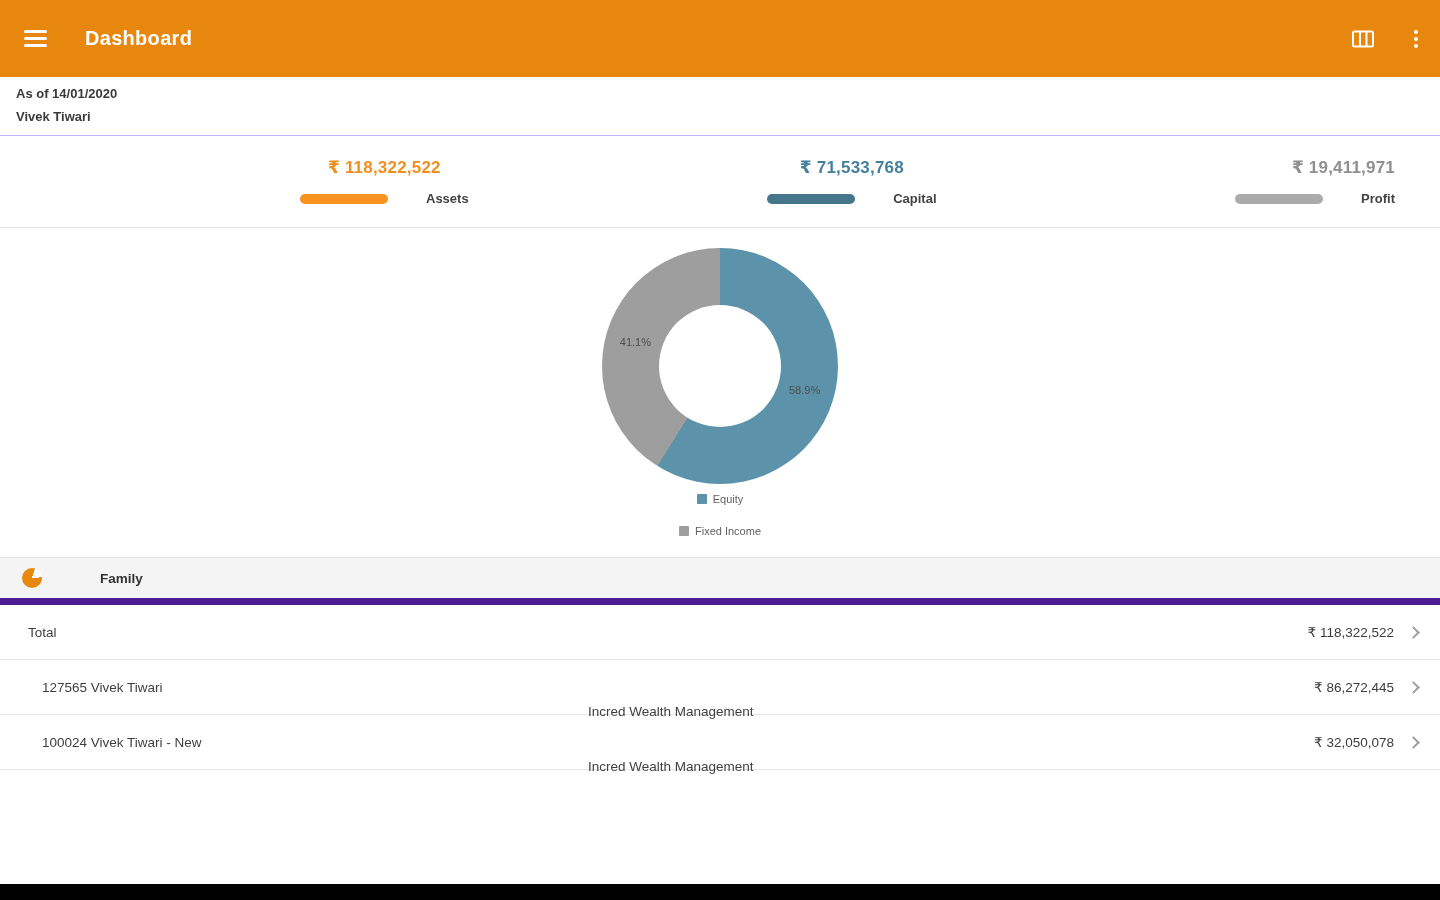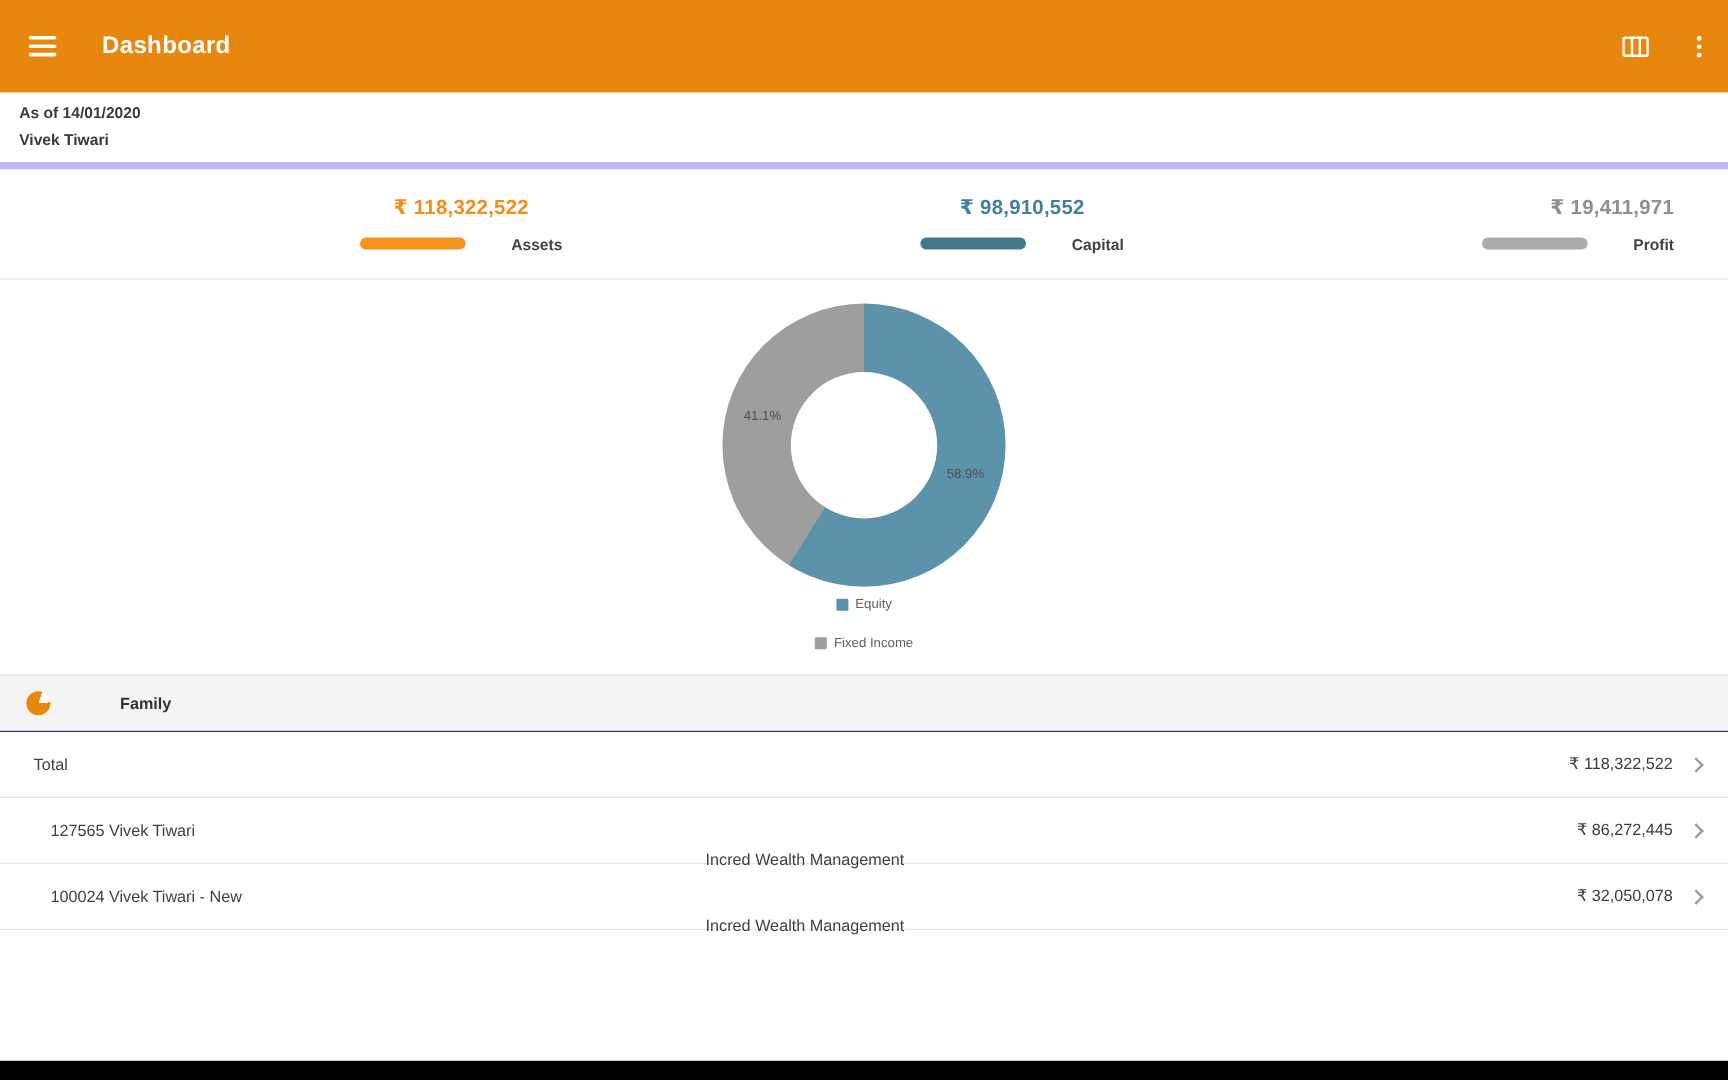--- a/index.html
+++ b/index.html
@@ -30,21 +30,21 @@
     color: #fff; font-size: 20px; font-weight: bold;
     letter-spacing: 0.3px; margin-left: 34px;
   }
   .app-bar .spacer { flex: 1; }
   .kebab { display: inline-flex; flex-direction: column; gap: 3px; margin-left: 30px; }
   .kebab i { display: block; width: 4px; height: 4px; background: #fff; border-radius: 50%; }
 
   
   .subheader {
     padding: 9px 16px 10px 16px;
-    border-bottom: 6px solid #c4b5fd;
+    border-bottom: 1px solid #c4b5fd;
   }
   .subheader div { font-size: 13px; font-weight: bold; color: #3a3a3a; line-height: 16px; }
   .subheader div + div { margin-top: 7px; }
 
   
   .summary {
     height: 92px;
     display: flex;
     justify-content: space-between;
     align-items: center;
@@ -89,21 +89,21 @@
   }
   .legend-item { display: flex; align-items: center; gap: 6px; }
   .legend-swatch { display: inline-block; width: 10px; height: 10px; border-radius: 1px; }
   .legend-label { font-size: 11px; color: #616161; }
 
   
   .family-header {
     height: 48px;
     background: #F4F4F4;
     border-top: 1px solid #E3E3E3;
-    border-bottom: 1px solid #4c1d95;
+    border-bottom: 7px solid #4c1d95;
     display: flex; align-items: center;
     padding: 0 16px 0 22px;
   }
   .pie-icon {
     display: inline-block;
     width: 20px; height: 20px; border-radius: 50%;
     background: conic-gradient(from 18deg, #ffffff 0deg 68deg, #E8870E 68deg 360deg);
   }
   .family-title { font-size: 13.5px; font-weight: bold; color: #333; margin-left: 58px; }
 
@@ -174,21 +174,21 @@
 
 <section class="summary">
   <div class="summary-item">
     <div class="sum-value assets-text">₹ 118,322,522</div>
     <div class="sum-row">
       <span class="sum-bar assets-bar"></span>
       <span class="sum-label">Assets</span>
     </div>
   </div>
   <div class="summary-item">
-    <div class="sum-value capital-text">₹ 98,910,552</div>
+    <div class="sum-value capital-text">₹ 71,533,768</div>
     <div class="sum-row">
       <span class="sum-bar capital-bar"></span>
       <span class="sum-label">Capital</span>
     </div>
   </div>
   <div class="summary-item align-end">
     <div class="sum-value profit-text">₹ 19,411,971</div>
     <div class="sum-row">
       <span class="sum-bar profit-bar"></span>
       <span class="sum-label">Profit</span>

